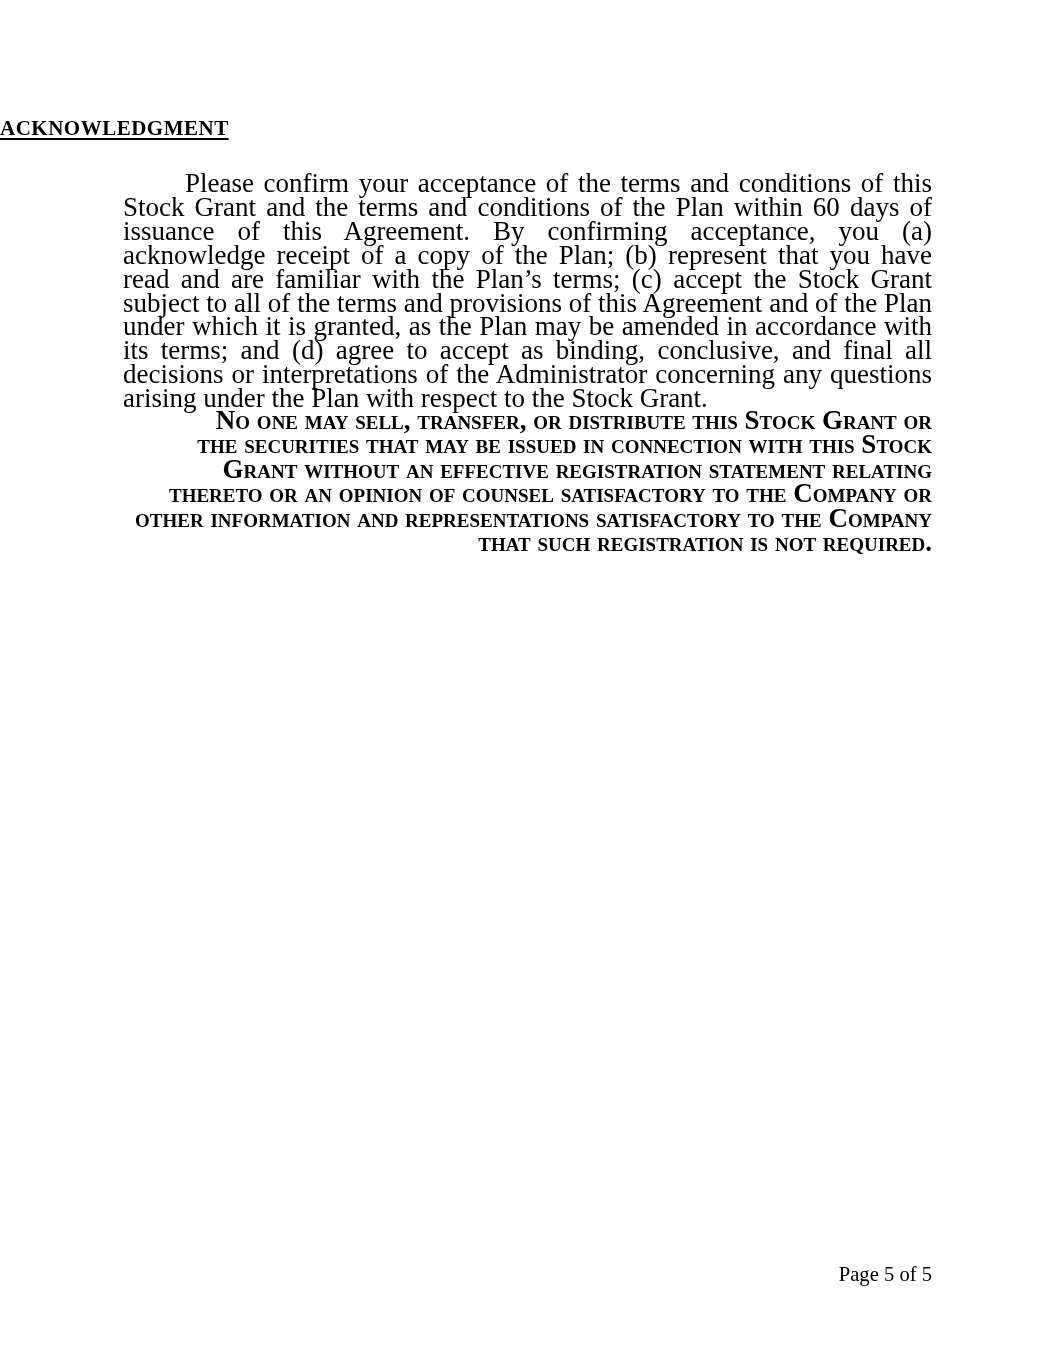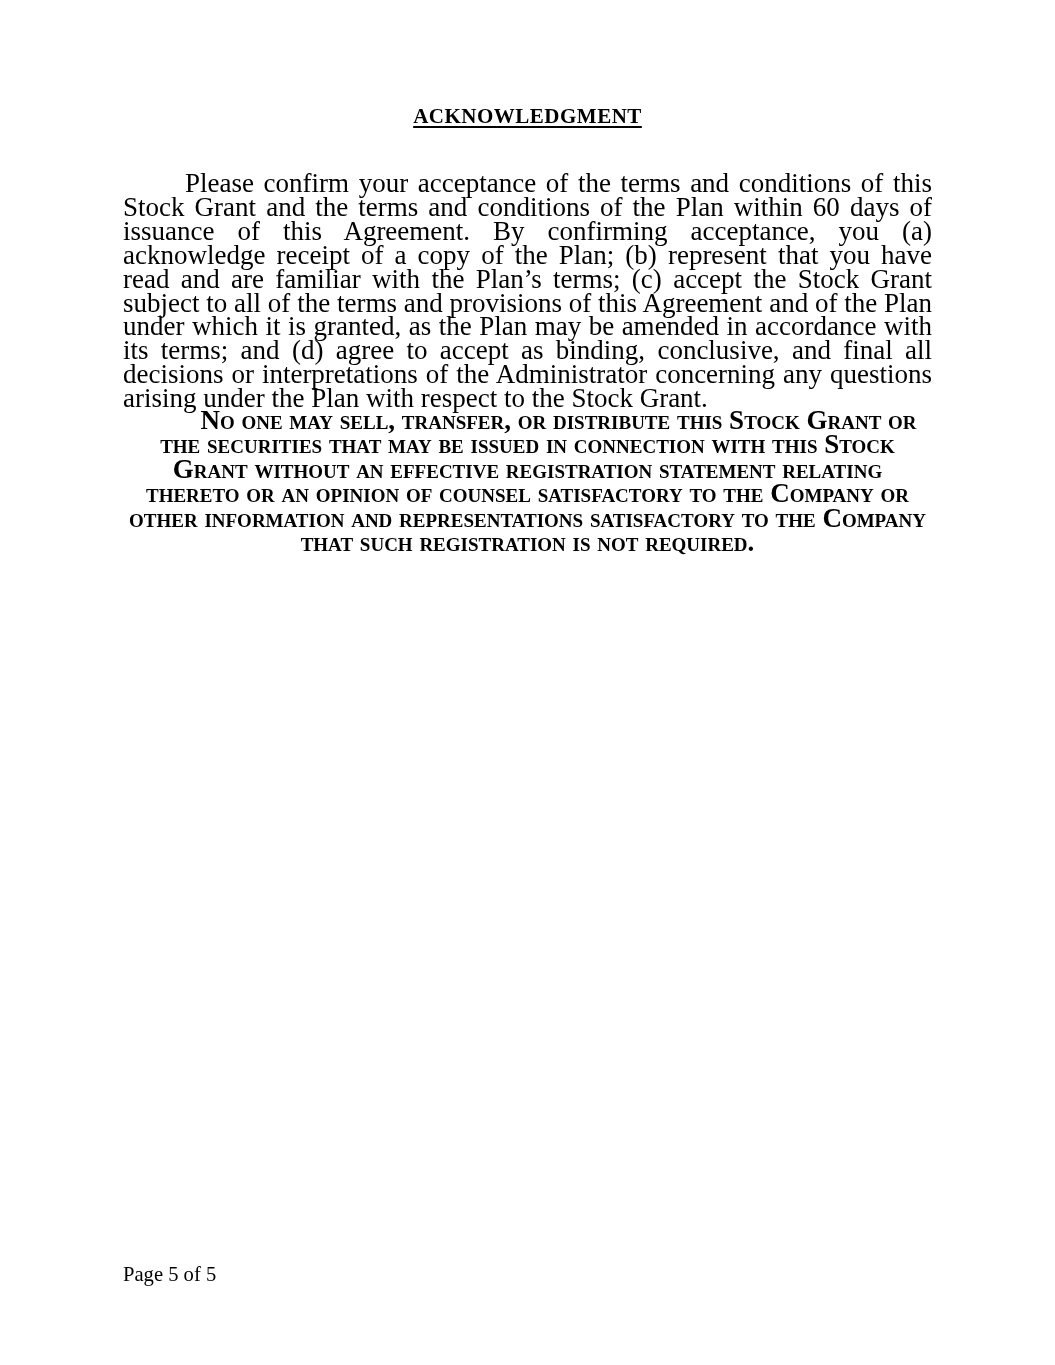--- a/index.html
+++ b/index.html
@@ -16,25 +16,24 @@
     overflow: hidden;
   }
   .page {
     position: relative;
     width: 1055px;
     height: 1365px;
     background: #ffffff;
   }
   .heading {
     position: absolute;
-    top: 104px;
+    top: 116px;
     left: 0;
     width: 100%;
     margin: 0;
-    text-align: center;
     font-size: 21px;
     line-height: 24px;
     font-weight: bold;
     letter-spacing: 0.5px;
     text-decoration: underline;
     text-underline-offset: 3px;
   }
   .para {
     position: absolute;
     left: 123px;
@@ -44,34 +43,34 @@
   }
   .para-acknowledgment {
     top: 172px;
     line-height: 23.9px;
     text-align: justify;
     text-indent: 62px;
   }
   .para-restriction {
     top: 408px;
     line-height: 24.4px;
-    text-align: center;
+    text-align: right;
     text-indent: 62px;
     font-weight: bold;
     font-variant: small-caps;
   }
   .footer {
     position: absolute;
     top: 1262px;
     left: 123px;
     width: 809px;
     margin: 0;
     font-size: 20.6px;
     line-height: 24px;
-    text-align: left;
+    text-align: right;
   }
 </style>
 </head>
 <body>
 
 <div class="page">
 
   <h1 class="heading">ACKNOWLEDGMENT</h1>
 
   <p class="para para-acknowledgment">Please confirm your acceptance of the terms and conditions of this Stock Grant and the terms and conditions of the Plan within 60 days of issuance of this Agreement.  By confirming acceptance, you (a) acknowledge receipt of a copy of the Plan; (b) represent that you have read and are familiar with the Plan’s terms; (c) accept the Stock Grant subject to all of the terms and provisions of this Agreement and of the Plan under which it is granted, as the Plan may be amended in accordance with its terms; and (d) agree to accept as binding, conclusive, and final all decisions or interpretations of the Administrator concerning any questions arising under the Plan with respect to the Stock Grant.</p>

